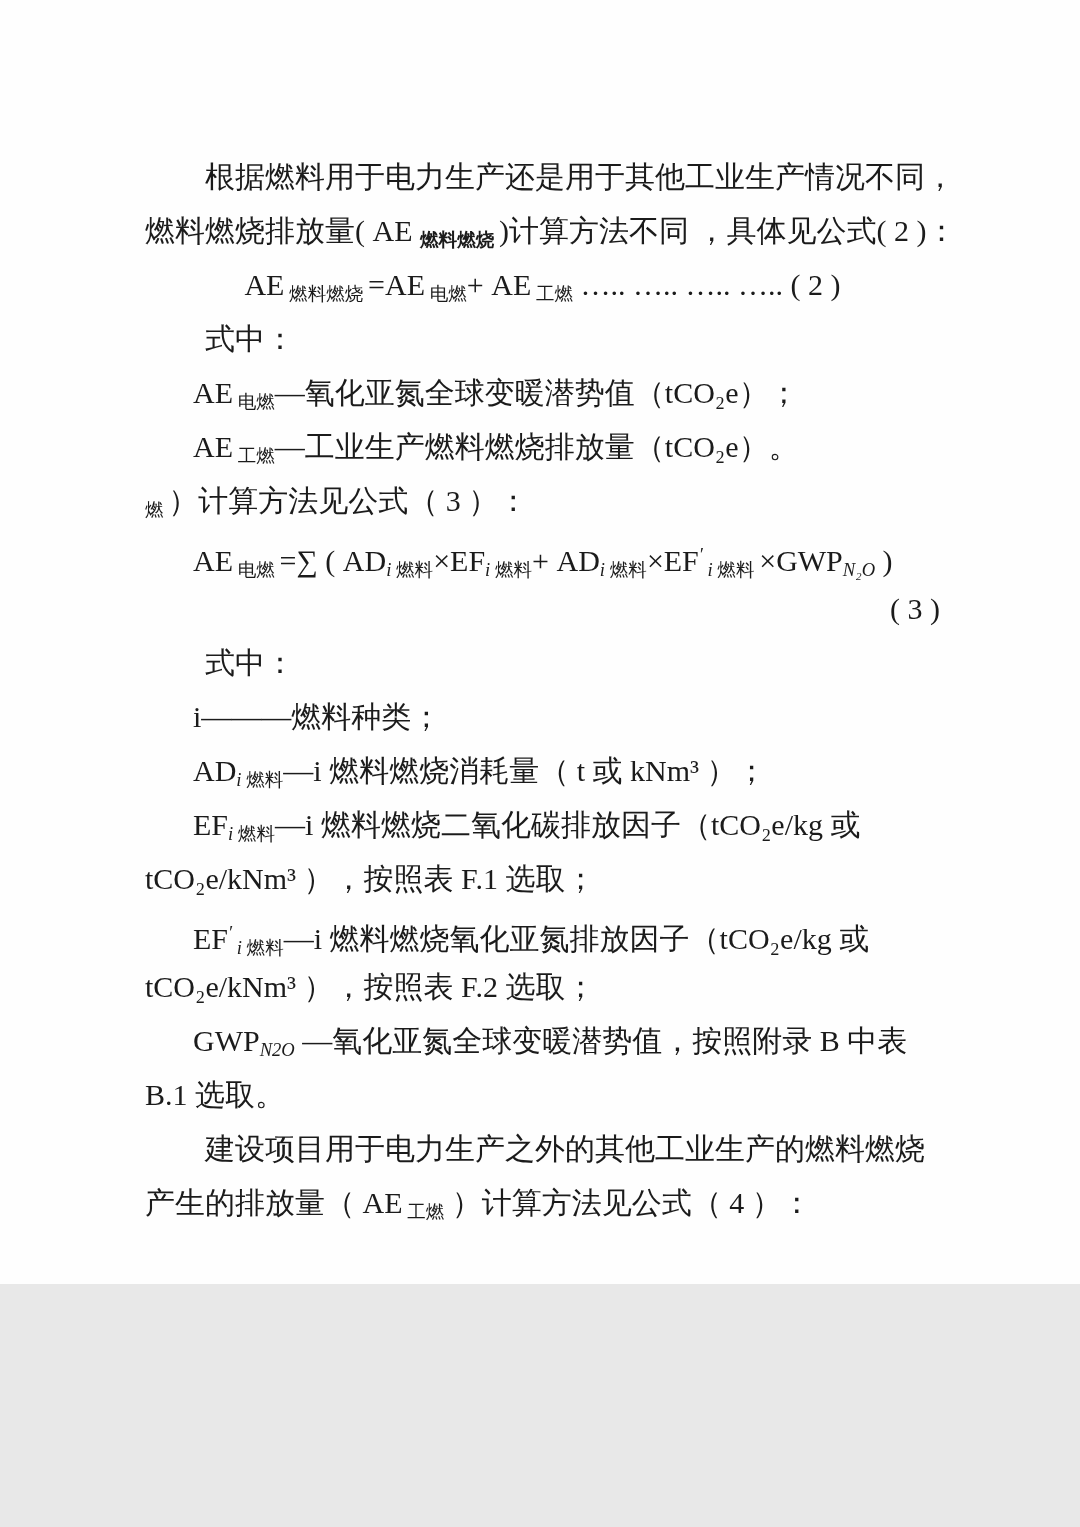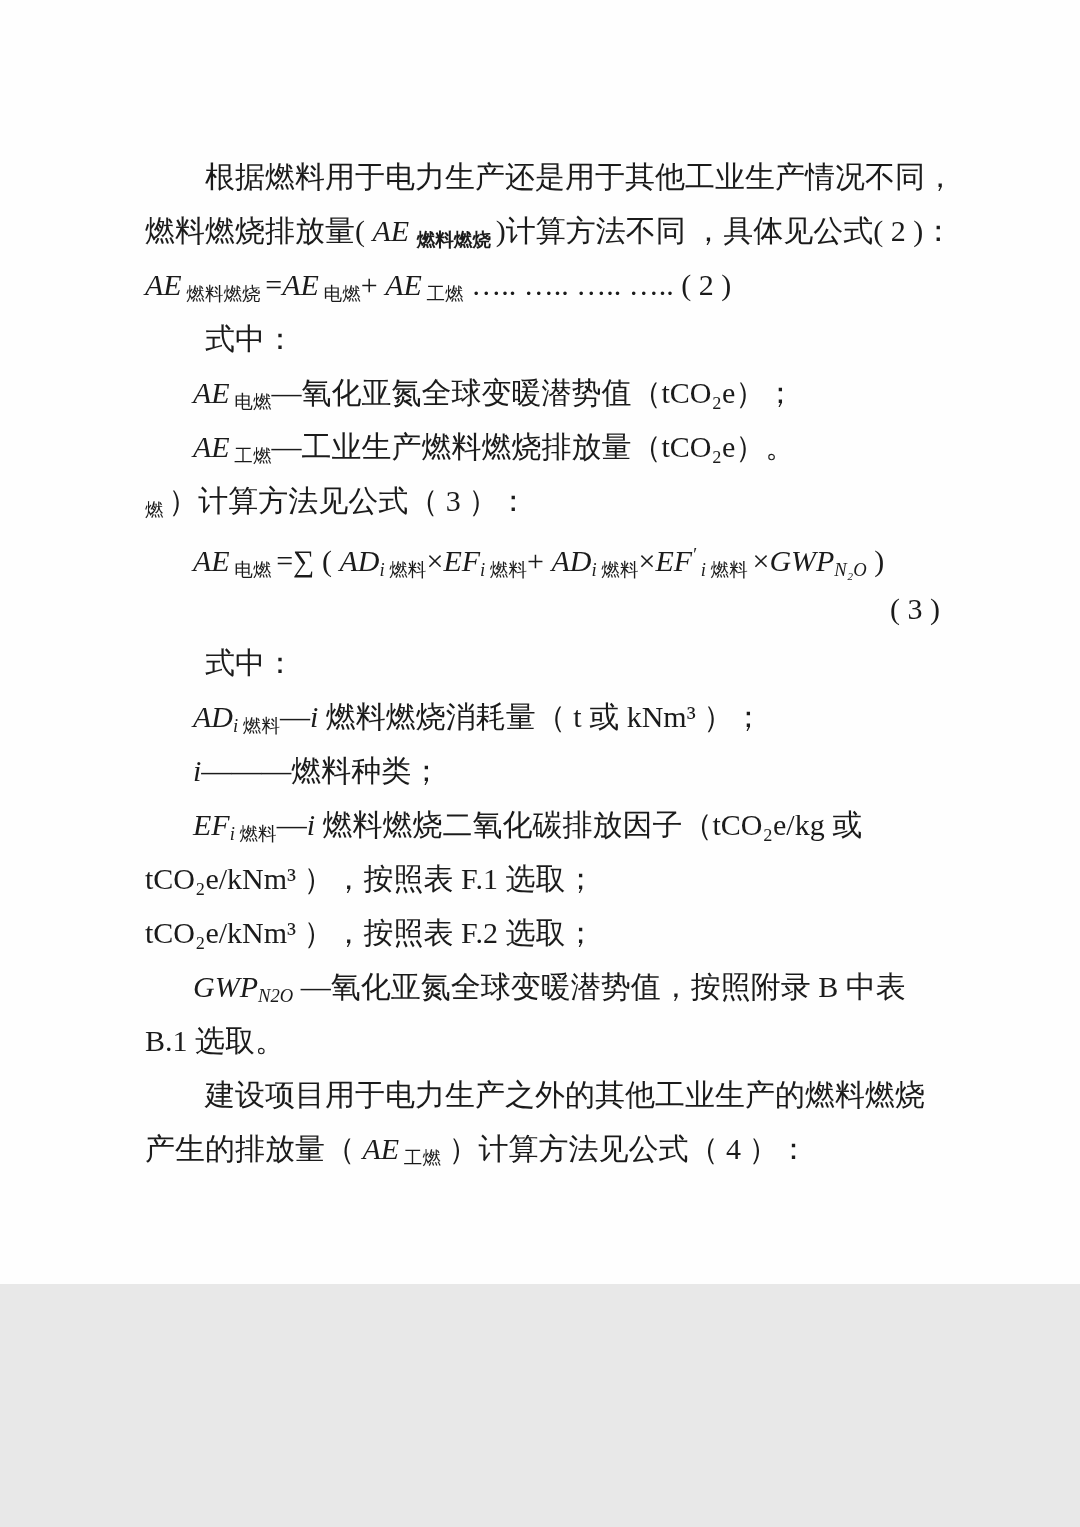--- a/index.html
+++ b/index.html
@@ -24,27 +24,27 @@
     width: 795px;
     font-size: 30px;
     line-height: 54px;
   }
   .line {
     white-space: nowrap;
     height: 54px;
   }
   .align-indent  { text-indent: 2em; }
   .align-flush   { text-indent: 0; }
-  .align-center  { }
+  .align-center  { text-align: center; }
   .align-right   { text-align: right; }
   .align-findent { text-indent: 1.6em; }
 
   .seg-n   { font-style: normal; }
   .seg-b   { font-weight: 400; }
-  .seg-i   { font-style: italic; font-family: "Liberation Serif", "DejaVu Serif", serif; }
+  .seg-i   { font-family: "Liberation Serif", "DejaVu Serif", serif; }
   .seg-sub {
     font-size: 0.62em;
     vertical-align: -0.28em;
   }
   .seg-subi {
     font-size: 0.62em;
     vertical-align: -0.28em;
     font-style: italic;
     font-family: "Liberation Serif", "DejaVu Serif", serif;
   }
@@ -78,24 +78,25 @@
       <div class="line align-indent"><span class="seg-n">根据燃料用于电力生产还是用于其他工业生产情况不同，</span></div>
       <div class="line align-flush"><span class="seg-b">燃料燃烧排放量(</span><span class="seg-i"> AE </span><span class="seg-bsub">燃料燃烧 </span><span class="seg-b">)</span><span class="seg-n">计算方法不同 ，具体见公式( 2 )：</span></div>
       <div class="line align-center"><span class="seg-i">AE</span><span class="seg-sub"> 燃料燃烧 </span><span class="seg-n">=</span><span class="seg-i">AE</span><span class="seg-sub"> 电燃</span><span class="seg-n">+ </span><span class="seg-i">AE</span><span class="seg-sub"> 工燃</span><span class="seg-n">   ….. ….. ….. ….. ( 2 )</span></div>
       <div class="line align-indent"><span class="seg-n">式中：</span></div>
       <div class="line align-findent"><span class="seg-i">AE</span><span class="seg-sub"> 电燃</span><span class="seg-n">—氧化亚氮全球变暖潜势值（tCO₂e）；</span></div>
       <div class="line align-findent"><span class="seg-i">AE</span><span class="seg-sub"> 工燃</span><span class="seg-n">—工业生产燃料燃烧排放量（tCO₂e）。</span></div>
       <div class="line align-flush"><span class="seg-sub">燃 </span><span class="seg-n">）计算方法见公式（ 3 ）：</span></div>
       <div class="line align-findent"><span class="seg-i">AE</span><span class="seg-sub"> 电燃 </span><span class="seg-n">=∑ ( </span><span class="seg-i">AD</span><span class="seg-subi">i</span><span class="seg-sub"> 燃料</span><span class="seg-n">×</span><span class="seg-i">EF</span><span class="seg-subi">i</span><span class="seg-sub"> 燃料</span><span class="seg-n">+ </span><span class="seg-i">AD</span><span class="seg-subi">i</span><span class="seg-sub"> 燃料</span><span class="seg-n">×</span><span class="seg-i">EF</span><span class="seg-sup">′</span><span class="seg-subi"> i</span><span class="seg-sub"> 燃料 </span><span class="seg-n">×</span><span class="seg-i">GWP</span><span class="seg-subi">N₂O</span><span class="seg-n"> )</span></div>
       <div class="line align-right"><span class="seg-n">( 3 )</span></div>
       <div class="line align-indent"><span class="seg-n">式中：</span></div>
+      <div class="line align-findent"><span class="seg-i">i</span><span class="seg-n">———燃料种类；</span></div>
       <div class="line align-findent"><span class="seg-i">AD</span><span class="seg-subi">i</span><span class="seg-sub"> 燃料</span><span class="seg-n">—</span><span class="seg-i">i</span><span class="seg-n"> 燃料燃烧消耗量（ t 或 kNm³ ）；</span></div>
-      <div class="line align-findent"><span class="seg-i">i</span><span class="seg-n">———燃料种类；</span></div>
       <div class="line align-findent"><span class="seg-i">EF</span><span class="seg-subi">i</span><span class="seg-sub"> 燃料</span><span class="seg-n">—</span><span class="seg-i">i</span><span class="seg-n"> 燃料燃烧二氧化碳排放因子（tCO₂e/kg 或</span></div>
       <div class="line align-flush"><span class="seg-n">tCO₂e/kNm³ ），按照表 F.1 选取；</span></div>
+      <div class="line align-findent"><span class="seg-i">EF</span><span class="seg-sup">′</span><span class="seg-subi"> i</span><span class="seg-sub"> 燃料</span><span class="seg-n">—</span><span class="seg-i">i</span><span class="seg-n"> 燃料燃烧氧化亚氮排放因子（tCO₂e/kg 或</span></div>
       <div class="line align-flush"><span class="seg-n">tCO₂e/kNm³ ），按照表 F.2 选取；</span></div>
       <div class="line align-findent"><span class="seg-i">GWP</span><span class="seg-subi">N2O</span><span class="seg-n"> —氧化亚氮全球变暖潜势值，按照附录 B 中表</span></div>
       <div class="line align-flush"><span class="seg-n">B.1 选取。</span></div>
       <div class="line align-indent"><span class="seg-n">建设项目用于电力生产之外的其他工业生产的燃料燃烧</span></div>
       <div class="line align-flush"><span class="seg-n">产生的排放量（ </span><span class="seg-i">AE</span><span class="seg-sub"> 工燃</span><span class="seg-n"> ）计算方法见公式（ 4 ）：</span></div>
     </div>
   <div class="footer">— 15 —</div>
 </div>
 
 </body></html>

